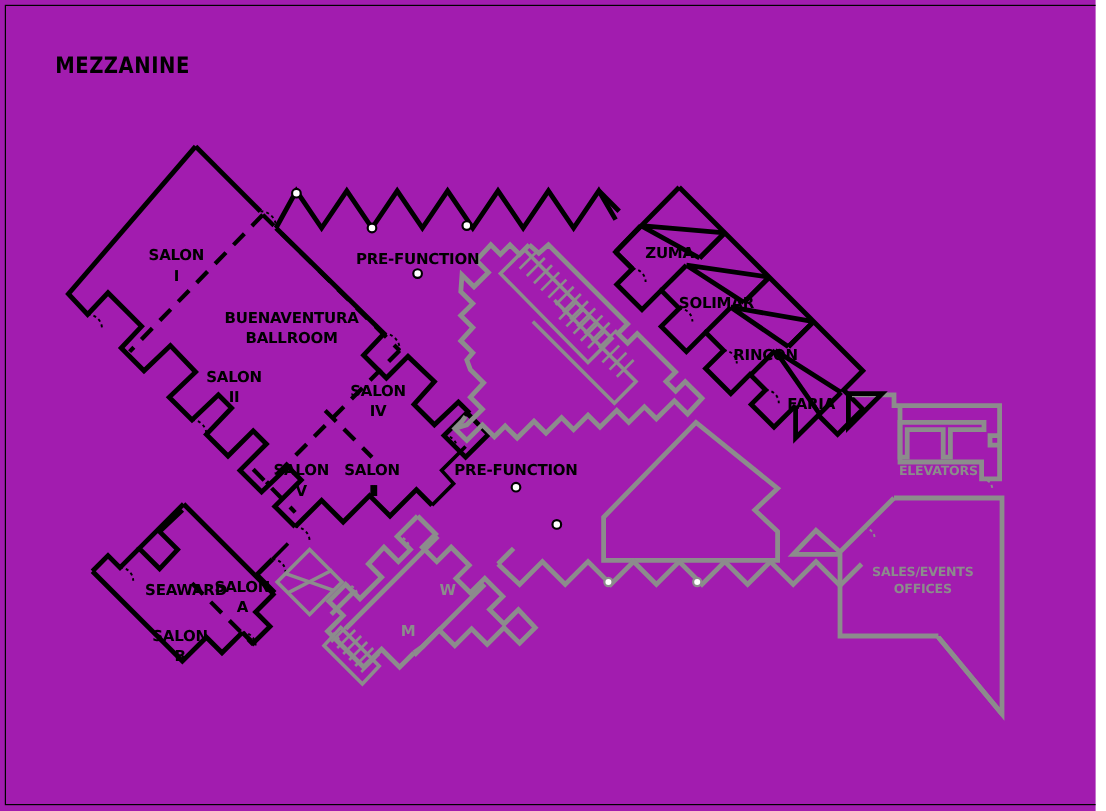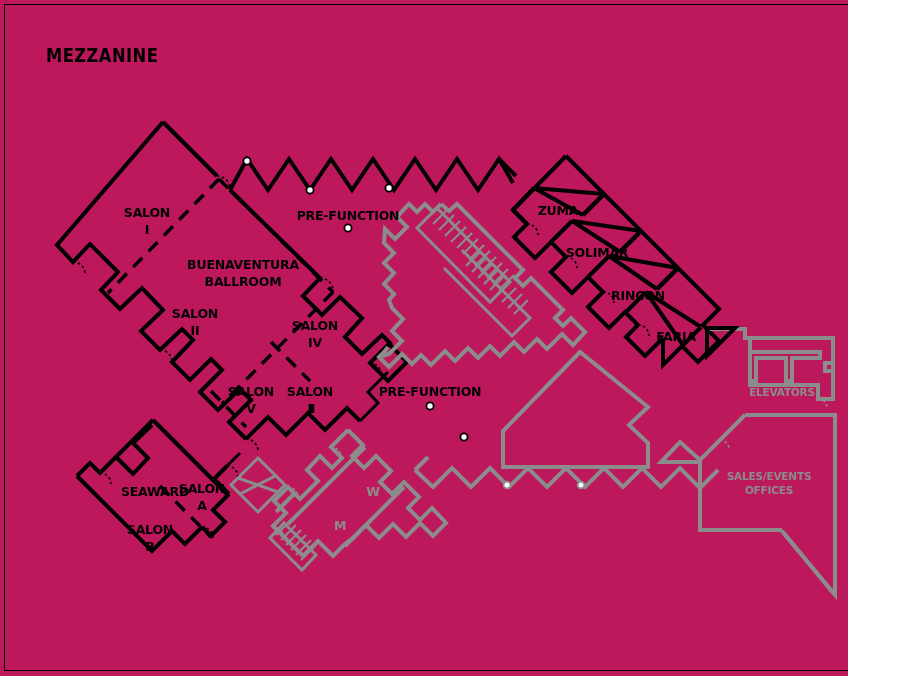--- a/index.html
+++ b/index.html
@@ -6,23 +6,23 @@
   html, body {
     margin: 0;
     padding: 0;
     background: #ffffff;
   }
   body {
     font-family: "Liberation Sans", sans-serif;
   }
   #plan-root {
     position: relative;
-    width: 848px;
+    width: 913px;
     height: 676px;
-    background: #be185d;
+    background: #a21caf;
     overflow: hidden;
   }
   #plan-border {
     position: absolute;
     left: 4px;
     top: 4px;
     width: 913px;
     height: 667px;
     border: 1px solid #000000;
     box-sizing: border-box;

